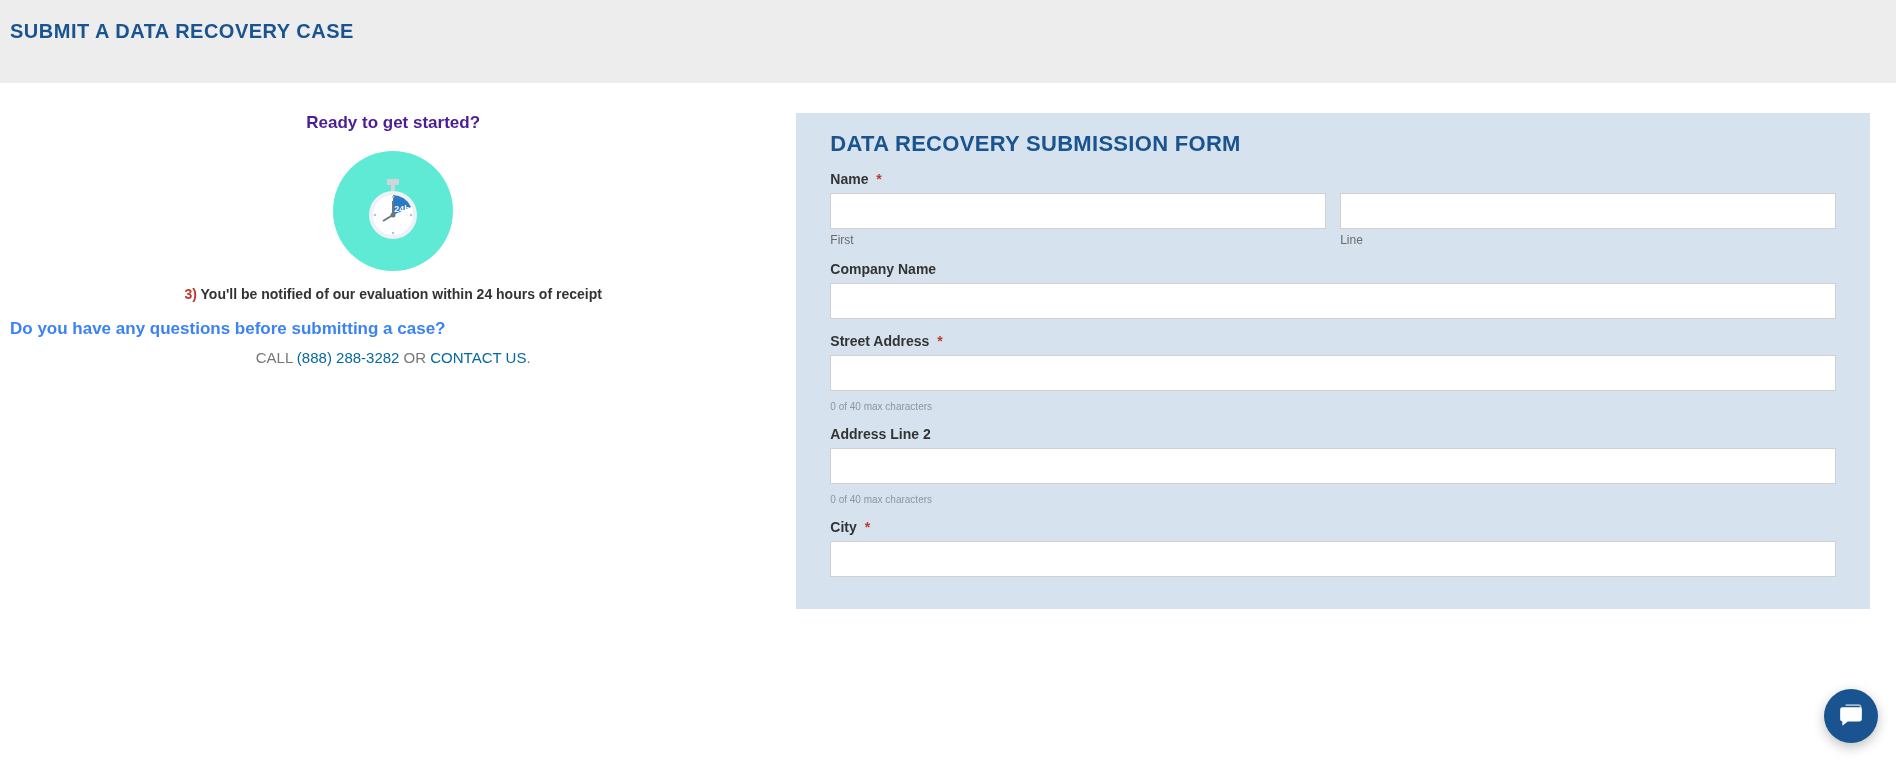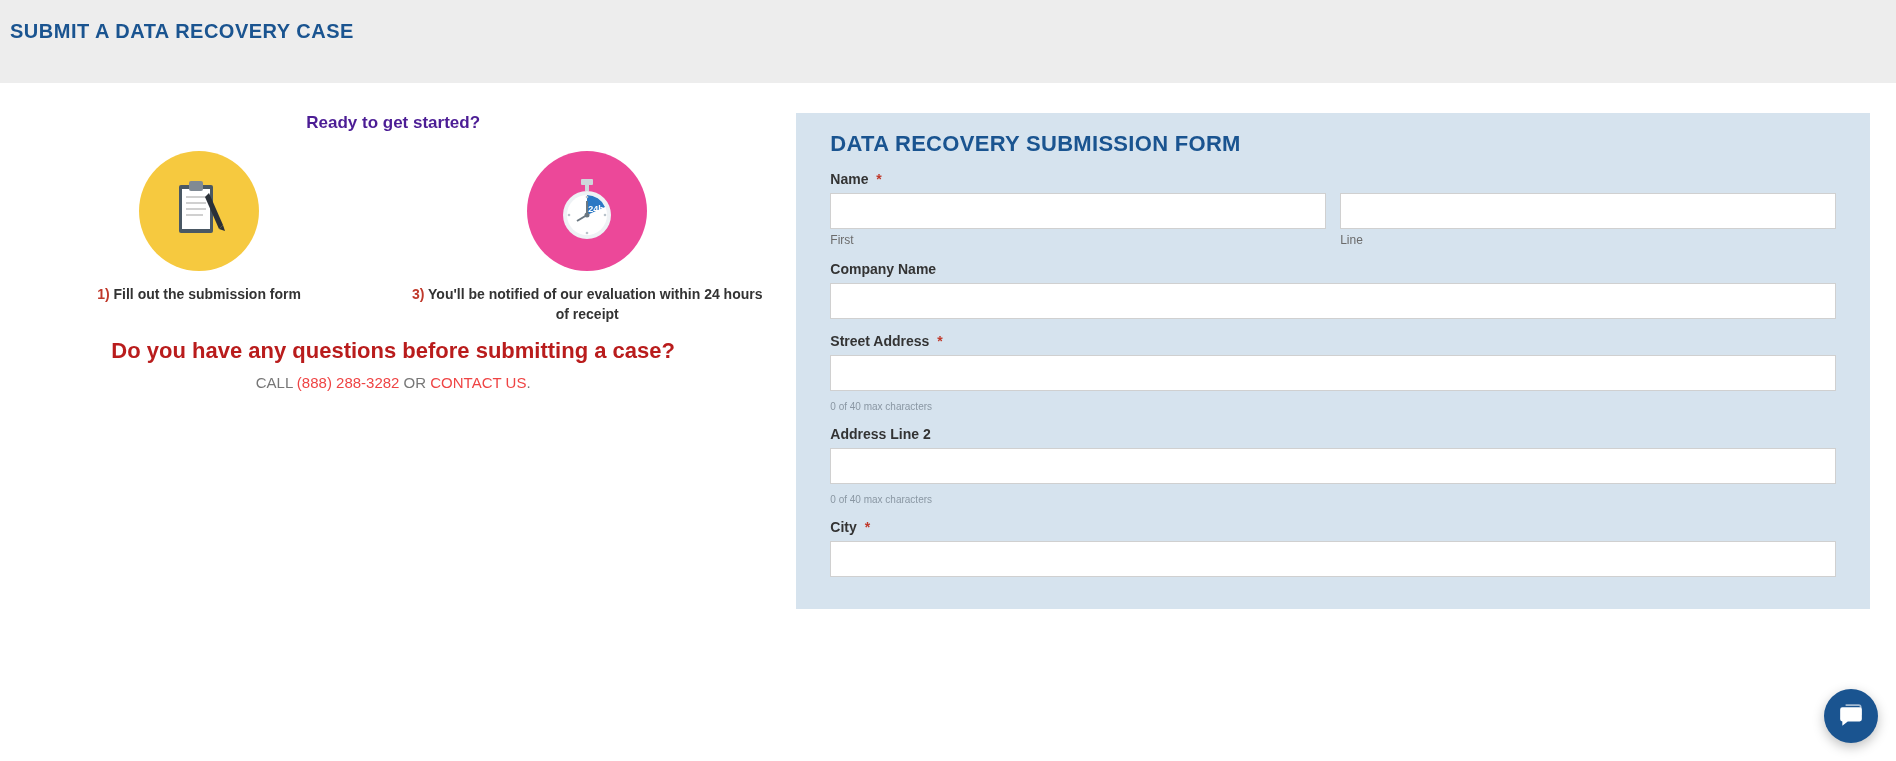--- a/index.html
+++ b/index.html
@@ -48,43 +48,43 @@
   width: 120px;
   height: 120px;
   border-radius: 50%;
   margin: 0 auto 14px auto;
   display: flex;
   align-items: center;
   justify-content: center;
 }
 .icon-circle.yellow { background: #f6c93f; }
 .icon-circle.blue   { background: #2b78c4; }
-.icon-circle.dark   { background: #ec4899; }
+.icon-circle.dark   { background: #5eead4; }
 .step-caption {
   font-size: 14px;
   color: #333;
   font-weight: 600;
   line-height: 1.4;
   padding: 0 6px;
 }
 .step-num { color: #c0392b; font-weight: 700; }
 .questions {
-  text-align: center;
+  text-align: left;
   margin-top: 14px;
-  color: #b91c1c;
-  font-weight: 700;
-  font-size: 22px;
+  color: #3b82f6;
+  font-weight: 700;
+  font-size: 17px;
 }
 .call-line {
   text-align: center;
   margin-top: 10px;
   color: #777;
   font-size: 15px;
 }
-.call-line a { color: #ef4444; text-decoration: none; }
+.call-line a { color: #0369a1; text-decoration: none; }
 
 .right-col {
   flex: 1;
   background: #d6e3ee;
   padding: 18px 34px 18px 34px;
   margin-right: 26px;
 }
 .form-title {
   color: #1a5490;
   font-size: 22px;
@@ -148,39 +148,20 @@
   <h1>SUBMIT A DATA RECOVERY CASE</h1>
 </div>
 
 <div class="main-wrap">
 
   <div class="left-col">
     <div class="ready">Ready to get started?</div>
 
     <div class="steps">
 
-      <div class="step">
-        <div class="icon-circle yellow">
-          <svg width="72" height="72" viewBox="0 0 72 72">
-            <rect x="16" y="10" width="34" height="48" rx="2" fill="#4a5864"></rect>
-            <rect x="19" y="14" width="28" height="40" fill="#fff"></rect>
-            <rect x="26" y="6" width="14" height="10" rx="2" fill="#808a94"></rect>
-            <line x1="23" y1="22" x2="43" y2="22" stroke="#d0d0d0" stroke-width="2"></line>
-            <line x1="23" y1="28" x2="43" y2="28" stroke="#d0d0d0" stroke-width="2"></line>
-            <line x1="23" y1="34" x2="43" y2="34" stroke="#d0d0d0" stroke-width="2"></line>
-            <line x1="23" y1="40" x2="40" y2="40" stroke="#d0d0d0" stroke-width="2"></line>
-            <path d="M46 18 L60 50 L56 54 L42 22 Z" fill="#2a3038"></path>
-            <path d="M56 54 L60 50 L62 56 Z" fill="#2a3038"></path>
-          </svg>
-        </div>
-        <div class="step-caption">
-          <span class="step-num">1)</span>
-          <span>Fill out the submission form</span>
-        </div>
-      </div>
 
 
       <div class="step">
         <div class="icon-circle dark">
           <svg width="80" height="80" viewBox="0 0 80 80">
             <rect x="34" y="8" width="12" height="6" rx="1" fill="#cfd6db"></rect>
             <rect x="38" y="14" width="4" height="6" fill="#cfd6db"></rect>
             <circle cx="40" cy="44" r="24" fill="#eef2f5"></circle>
             <circle cx="40" cy="44" r="20" fill="#fff"></circle>
             <path d="M40 44 L40 24 A20 20 0 0 1 58 36 Z" fill="#2b78c4"></path>

